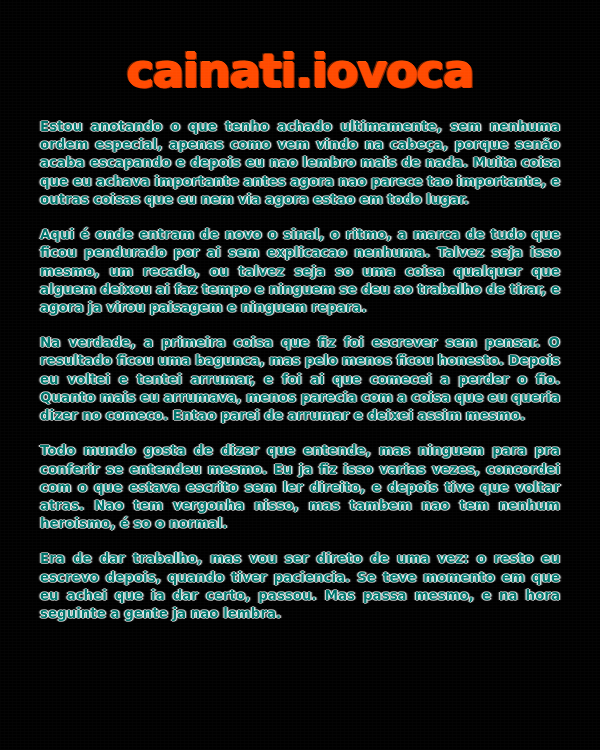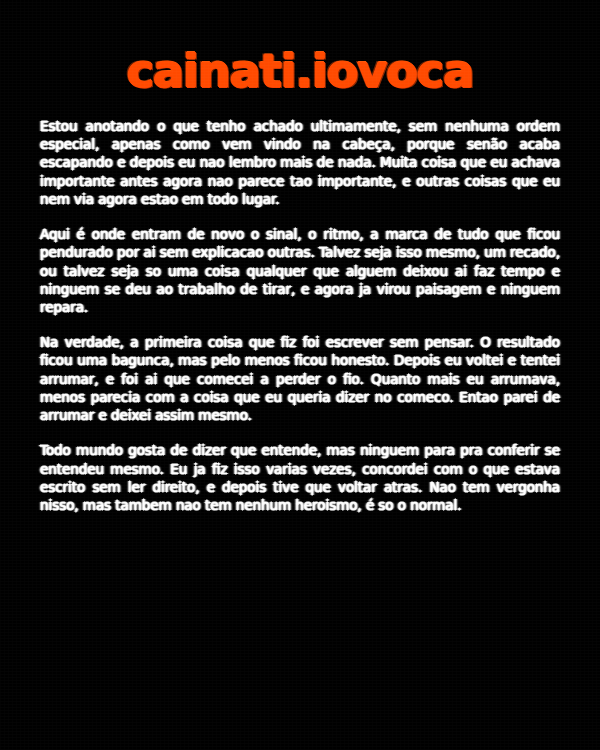--- a/index.html
+++ b/index.html
@@ -44,23 +44,23 @@
       -2px -1px 0 rgba(244,81,15,0.45);
     filter: blur(0.2px) contrast(1.15);
   }
   .body-copy {
     position: absolute;
     top: 118px;
     left: 40px;
     width: 520px;
   }
   .para {
-    color: #ffffff;
+    color: #0f766e;
     font-family: "DejaVu Sans", sans-serif;
-    font-weight: normal;
+    font-weight: bold;
     font-size: 13.4px;
     line-height: 1.36;
     text-align: justify;
     margin: 0 0 17px 0;
     
     text-shadow:
       0 0 1px rgba(255,255,255,0.95),
       1px 0 0 rgba(255,255,255,0.75),
       -1px 0 0 rgba(255,255,255,0.7),
       0 1px 0 rgba(255,255,255,0.55),
@@ -86,19 +86,20 @@
 </style>
 </head>
 <body>
 
 <div class="page">
 
   <div class="title">cainati.iovoca</div>
 
   <div class="body-copy">
     <p class="para">Estou anotando o que tenho achado ultimamente, sem nenhuma ordem especial, apenas como vem vindo na cabeça, porque senão acaba escapando e depois eu nao lembro mais de nada. Muita coisa que eu achava importante antes agora nao parece tao importante, e outras coisas que eu nem via agora estao em todo lugar.</p>
-    <p class="para">Aqui é onde entram de novo o sinal, o ritmo, a marca de tudo que ficou pendurado por ai sem explicacao outras. Talvez seja isso mesmo, um recado, ou talvez seja so uma coisa qualquer que alguem deixou ai faz tempo e ninguem se deu ao trabalho de tirar, e agora ja virou paisagem e ninguem repara.</p>
+    <p class="para">Aqui é onde entram de novo o sinal, o ritmo, a marca de tudo que ficou pendurado por ai sem explicacao nenhuma. Talvez seja isso mesmo, um recado, ou talvez seja so uma coisa qualquer que alguem deixou ai faz tempo e ninguem se deu ao trabalho de tirar, e agora ja virou paisagem e ninguem repara.</p>
     <p class="para">Na verdade, a primeira coisa que fiz foi escrever sem pensar. O resultado ficou uma bagunca, mas pelo menos ficou honesto. Depois eu voltei e tentei arrumar, e foi ai que comecei a perder o fio. Quanto mais eu arrumava, menos parecia com a coisa que eu queria dizer no comeco. Entao parei de arrumar e deixei assim mesmo.</p>
     <p class="para">Todo mundo gosta de dizer que entende, mas ninguem para pra conferir se entendeu mesmo. Eu ja fiz isso varias vezes, concordei com o que estava escrito sem ler direito, e depois tive que voltar atras. Nao tem vergonha nisso, mas tambem nao tem nenhum heroismo, é so o normal.</p>
+    <p class="para">Era de dar trabalho, mas vou ser direto de uma vez: o resto eu escrevo depois, quando tiver paciencia. Se teve momento em que eu achei que ia dar certo, passou. Mas passa mesmo, e na hora seguinte a gente ja nao lembra.</p>
   </div>
 
   <div class="grain"></div>
 </div>
 
 </body></html>

